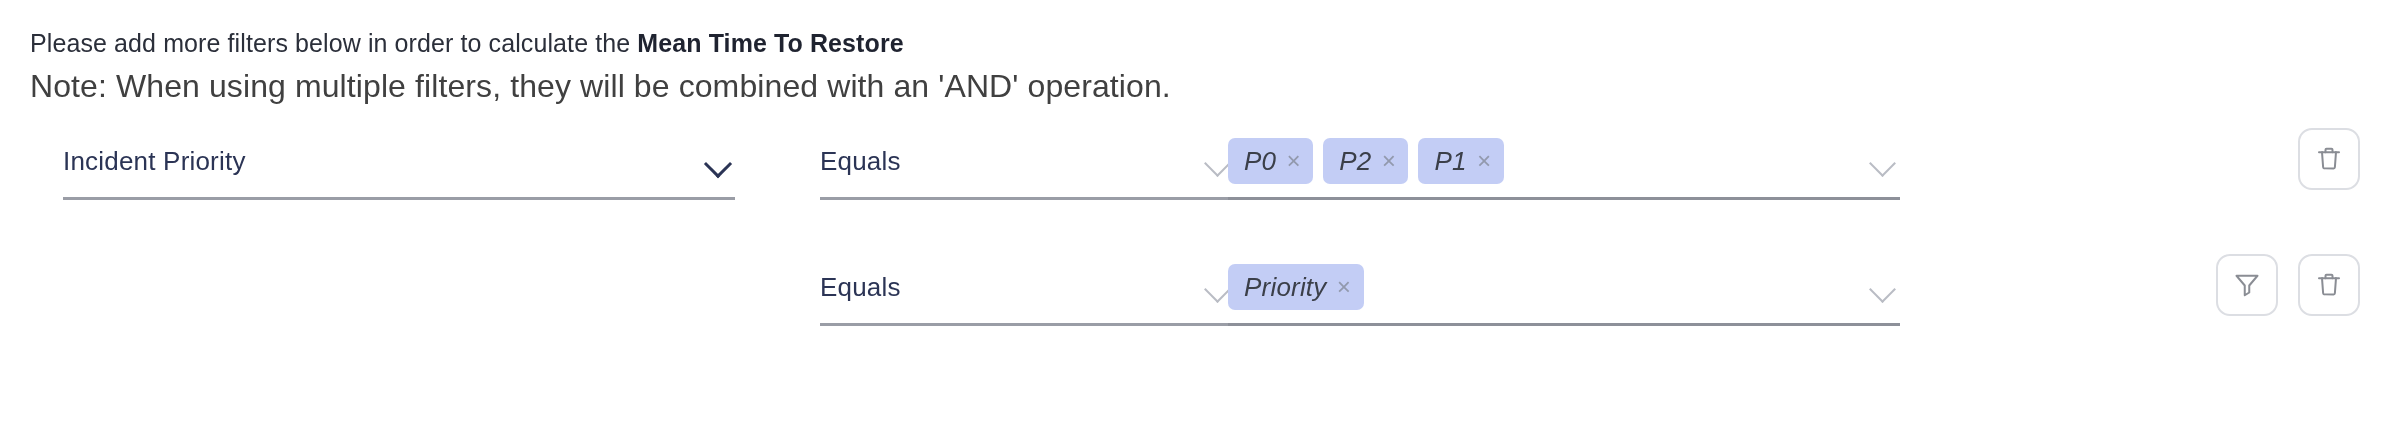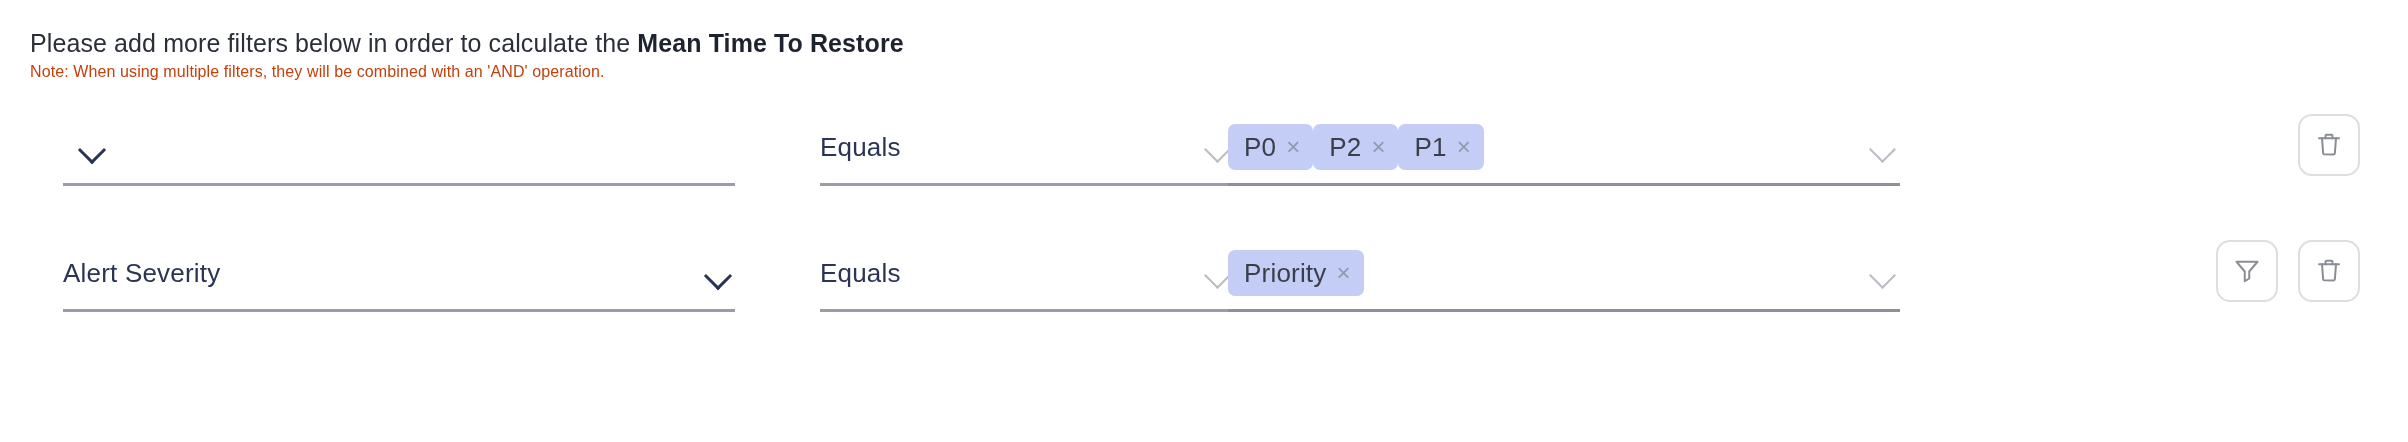--- a/index.html
+++ b/index.html
@@ -32,23 +32,24 @@
     line-height: 30px;
     color: #2b2f3a;
     letter-spacing: 0.1px;
     white-space: nowrap;
   }
   .headline .strong {
     font-weight: 700;
     color: #1f2330;
   }
   .note {
-    font-size: 16px;
+    margin-top: 14px;
+    font-size: 32px;
     line-height: 28px;
-    color: #c2410c;
+    color: #404040;
     letter-spacing: 0.1px;
     white-space: nowrap;
   }
 
   
   .rows {
     margin-top: 26px;
     position: relative;
   }
   .filter-row {
@@ -112,23 +113,25 @@
   .chev.light { color: #b9bcc4; }
   .chev.light::before {
     border-right-width: 2.5px;
     border-bottom-width: 2.5px;
   }
 
   
   .chips {
     display: flex;
     align-items: flex-start;
+    gap: 10px;
     flex: 1 1 auto;
     overflow: hidden;
     padding-bottom: 2px;
+    font-style: italic;
   }
   .chip {
     display: inline-flex;
     align-items: center;
     gap: 10px;
     background: #c3cdf5;
     border-radius: 7px;
     padding: 9px 13px 9px 16px;
     height: 28px;
     box-sizing: content-box;
@@ -178,20 +181,21 @@
 <div class="page">
 
   <div class="header-block">
     <div class="headline"><span>Please add more filters below in order to calculate the </span><span class="strong">Mean Time To Restore</span></div>
     <div class="note">Note: When using multiple filters, they will be combined with an 'AND' operation.</div>
   </div>
 
   <div class="rows">
       <div class="filter-row">
         <div class="field col-attribute">
+          <span class="field-text">Incident Priority</span>
           <span class="chev dark"></span>
         </div>
         <div class="field col-operator">
           <span class="field-text">Equals</span>
           <span class="chev light"></span>
         </div>
         <div class="field col-values">
           <div class="chips">
             <span class="chip">
               <span class="chip-label">P0</span>
@@ -212,24 +216,20 @@
           <div class="icon-btn">
             <svg width="30" height="30" viewBox="0 0 24 24" fill="none" stroke="#8a8d94" stroke-width="1.6" stroke-linecap="round" stroke-linejoin="round">
               <path d="M4 6.5 h16"></path>
               <path d="M9.2 6.5 V4.6 a0.8 0.8 0 0 1 0.8 -0.8 h4 a0.8 0.8 0 0 1 0.8 0.8 V6.5"></path>
               <path d="M6.4 6.5 l0.9 12.1 a1 1 0 0 0 1 0.9 h7.4 a1 1 0 0 0 1 -0.9 l0.9 -12.1"></path>
             </svg>
           </div>
         </div>
       </div>
       <div class="filter-row">
-        <div class="field col-attribute">
-          <span class="field-text">Alert Severity</span>
-          <span class="chev dark"></span>
-        </div>
         <div class="field col-operator">
           <span class="field-text">Equals</span>
           <span class="chev light"></span>
         </div>
         <div class="field col-values">
           <div class="chips">
             <span class="chip">
               <span class="chip-label">Priority</span>
               <span class="chip-x">×</span>
             </span>

